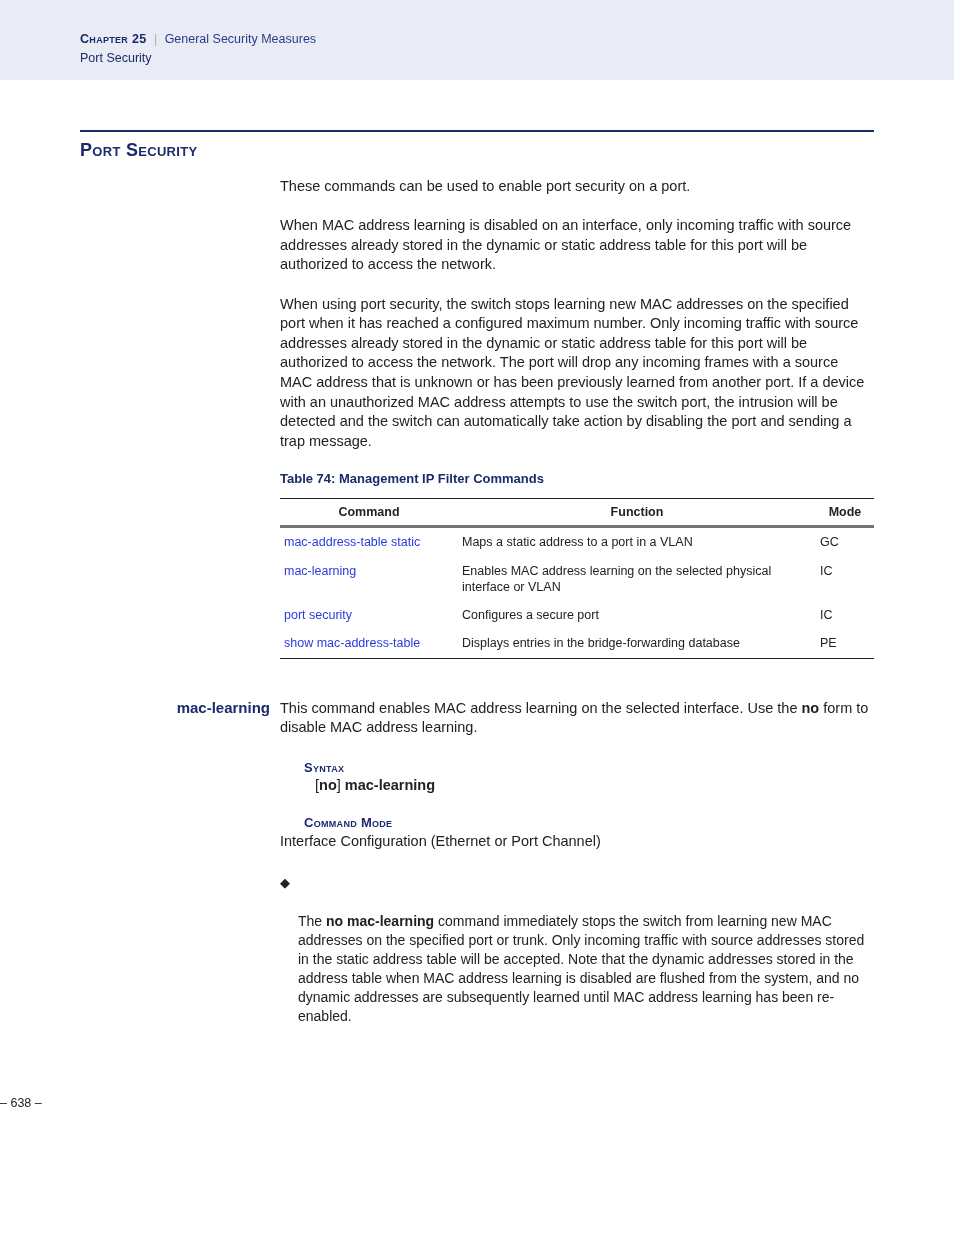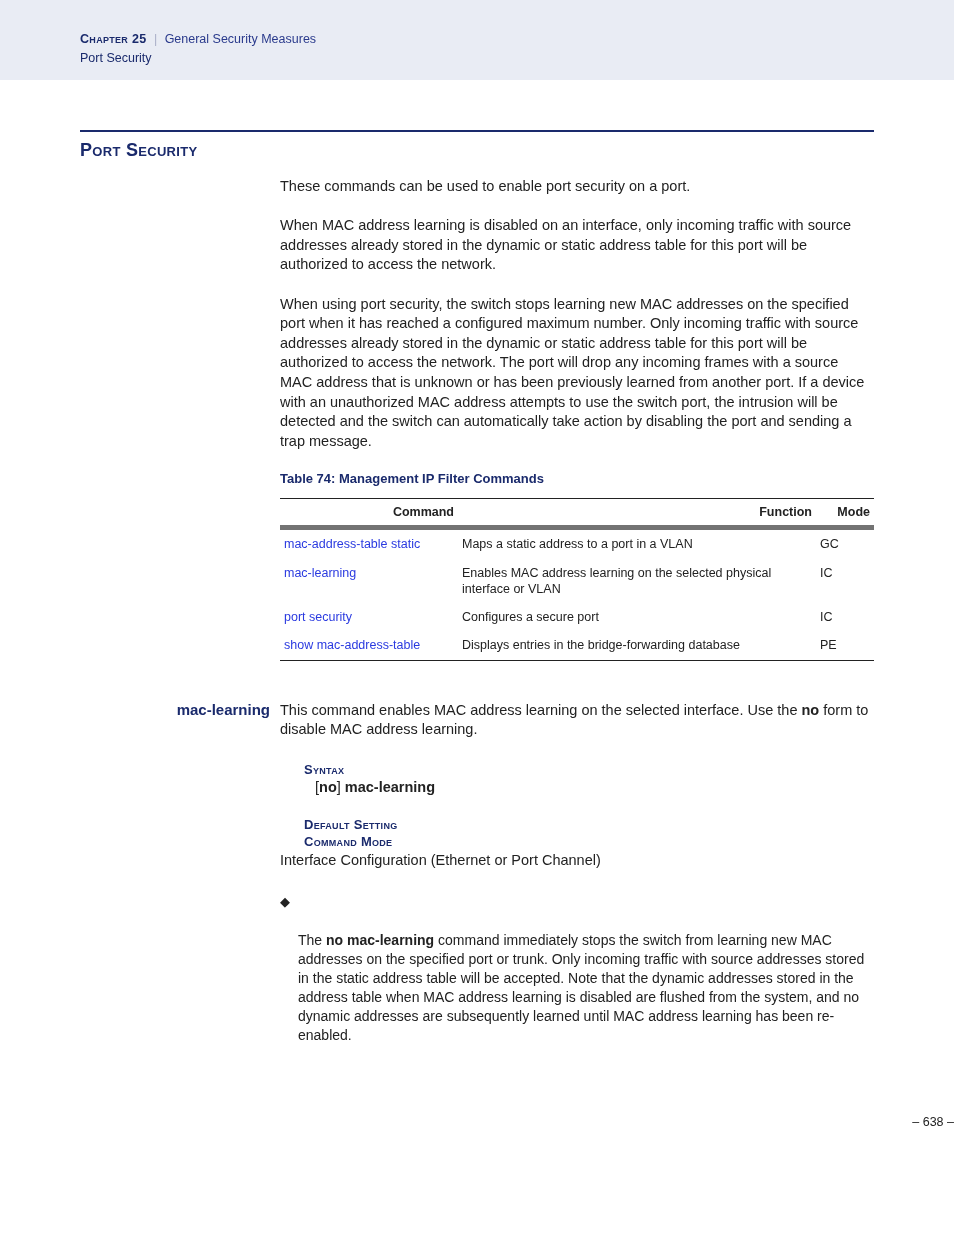--- a/index.html
+++ b/index.html
@@ -64,23 +64,23 @@
     font-weight: bold;
     font-size: 13px;
     margin-bottom: 12px;
   }
   table.cmd {
     width: 100%;
     border-collapse: collapse;
     font-size: 12.5px;
   }
   table.cmd th {
-    text-align: right;
+    text-align: center;
     border-top: 1px solid #222;
-    border-bottom: 5px solid #737373;
+    border-bottom: 3px solid #737373;
     padding: 6px 4px;
     font-weight: bold;
   }
   table.cmd td {
     padding: 6px 4px;
     vertical-align: top;
     line-height: 1.3;
   }
   table.cmd tbody tr:last-child td {
     border-bottom: 1px solid #222;
@@ -137,21 +137,21 @@
     margin-right: 8px;
     font-size: 13px;
     line-height: 1.5;
   }
   .bullet-text {
     font-size: 14px;
     line-height: 1.35;
     margin-top: 39px;
   }
   .pagenum {
-    text-align: right;
+    text-align: left;
     font-size: 12.5px;
     color: #222;
     margin-top: 70px;
     padding-bottom: 30px;
   }
 </style>
 </head>
 <body>
 
 <div class="header-band">
@@ -213,21 +213,20 @@
     <div class="detail-body">
       <div class="para">
         <span>This command enables MAC address learning on the selected interface. Use the </span><b>no</b><span> form to disable MAC address learning.</span>
       </div>
 
       <div class="subhead">Syntax</div>
       <div class="syntax-line">
         <span>[</span><b>no</b><span>] </span><b>mac-learning</b>
       </div>
 
-      <div class="subhead">Default Setting</div>
 
       <div class="subhead">Command Mode</div>
       <div class="subval">Interface Configuration (Ethernet or Port Channel)</div>
 
       <div class="bullet-row">
         <div class="bullet-glyph">◆</div>
         <div class="bullet-text">
           <span>The </span><b>no mac-learning</b><span> command immediately stops the switch from learning new MAC addresses on the specified port or trunk. Only incoming traffic with source addresses stored in the static address table will be accepted. Note that the dynamic addresses stored in the address table when MAC address learning is disabled are flushed from the system, and no dynamic addresses are subsequently learned until MAC address learning has been re-enabled.</span>
         </div>
       </div>

